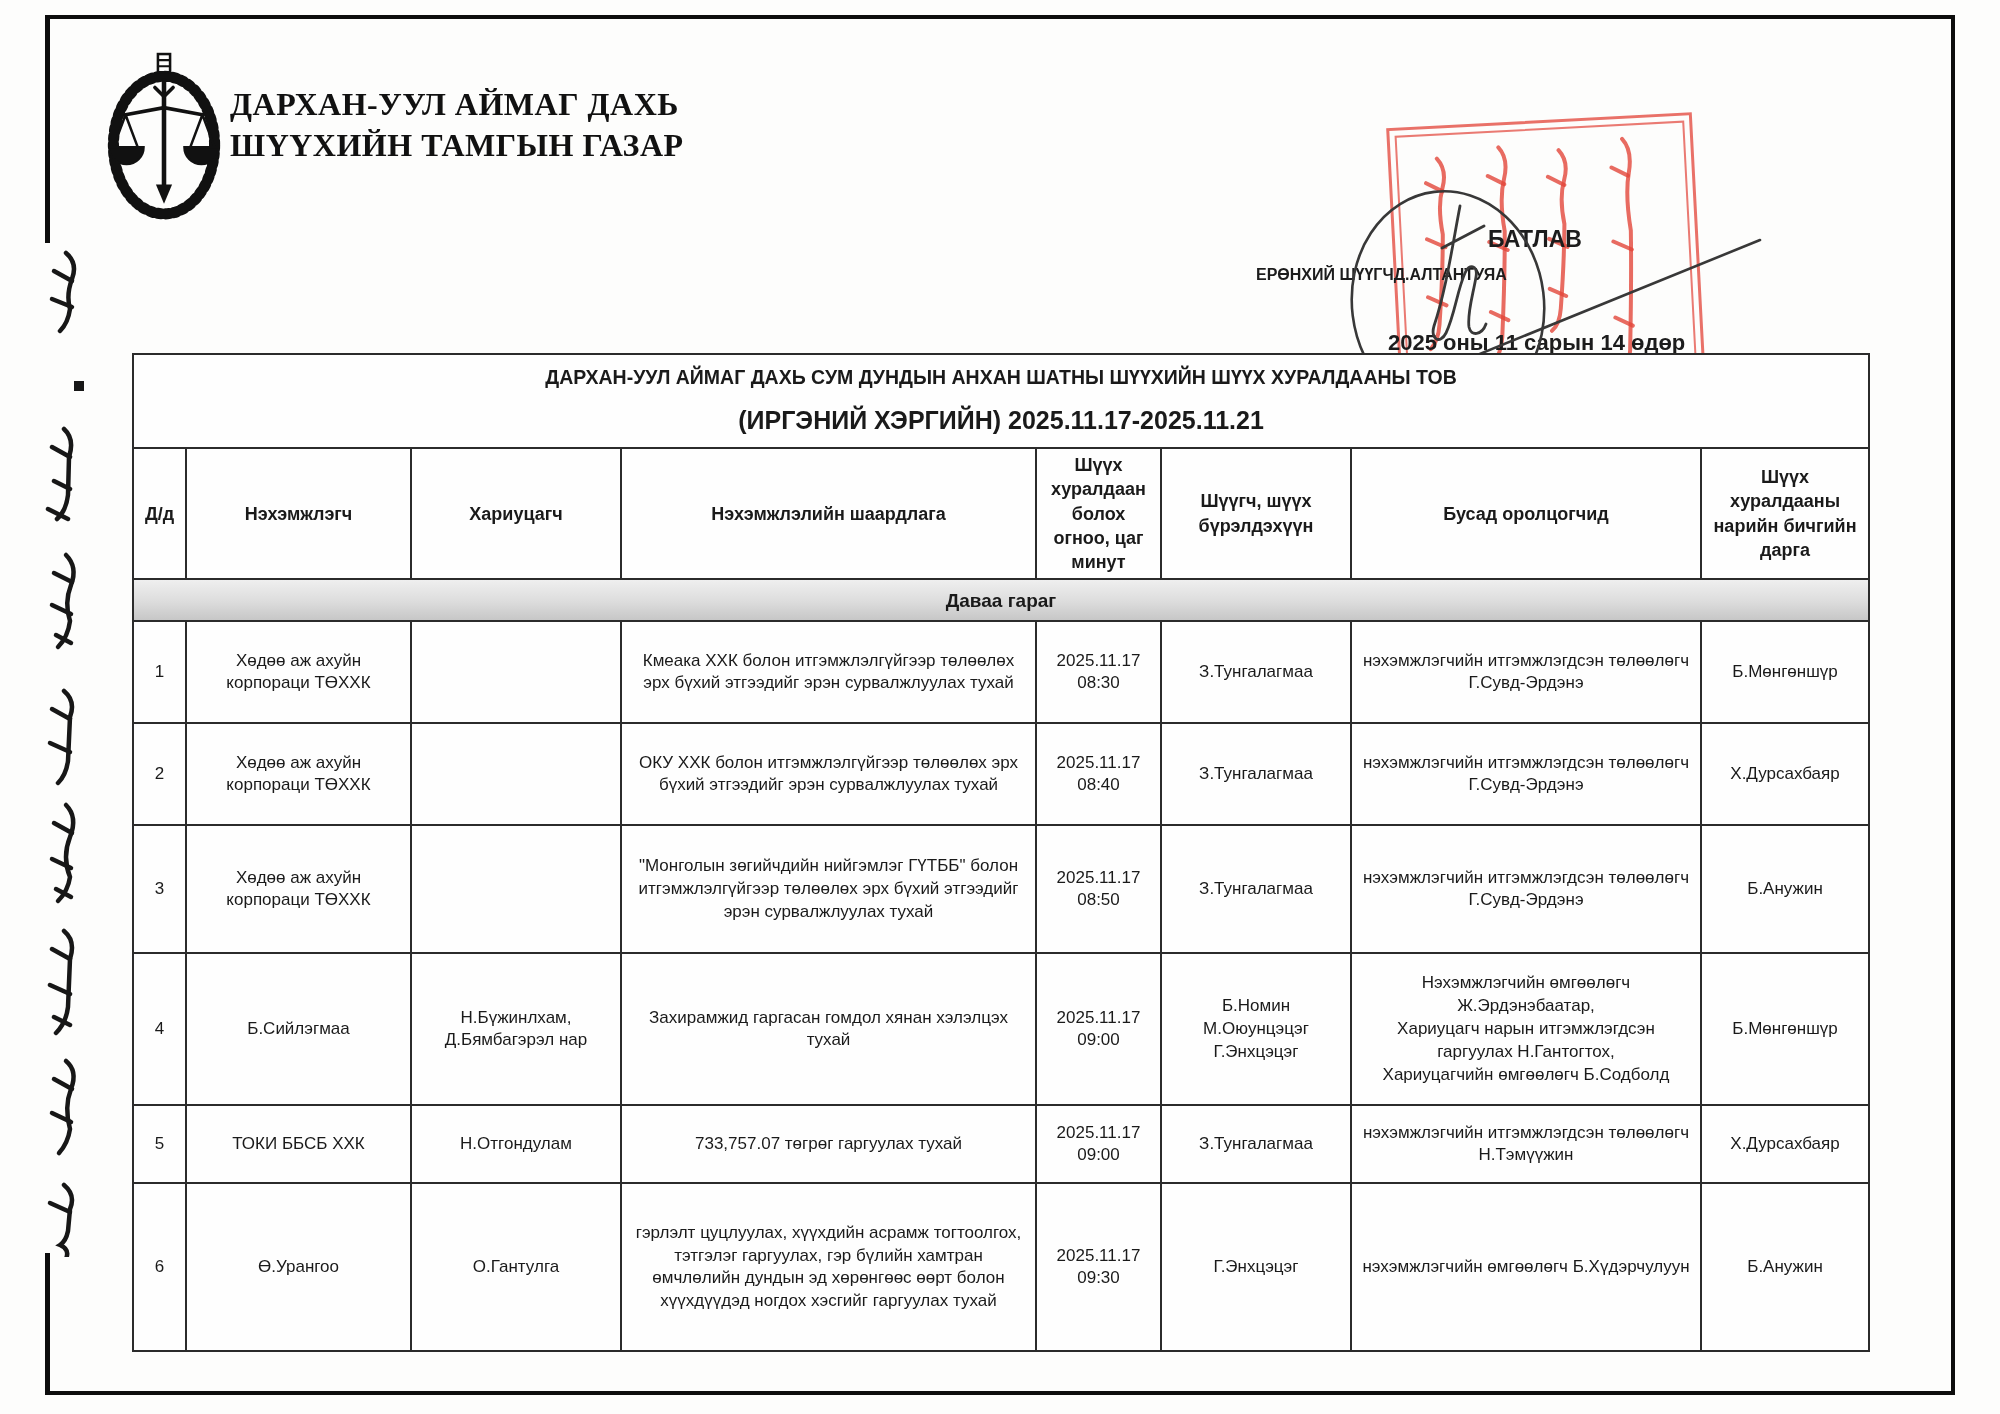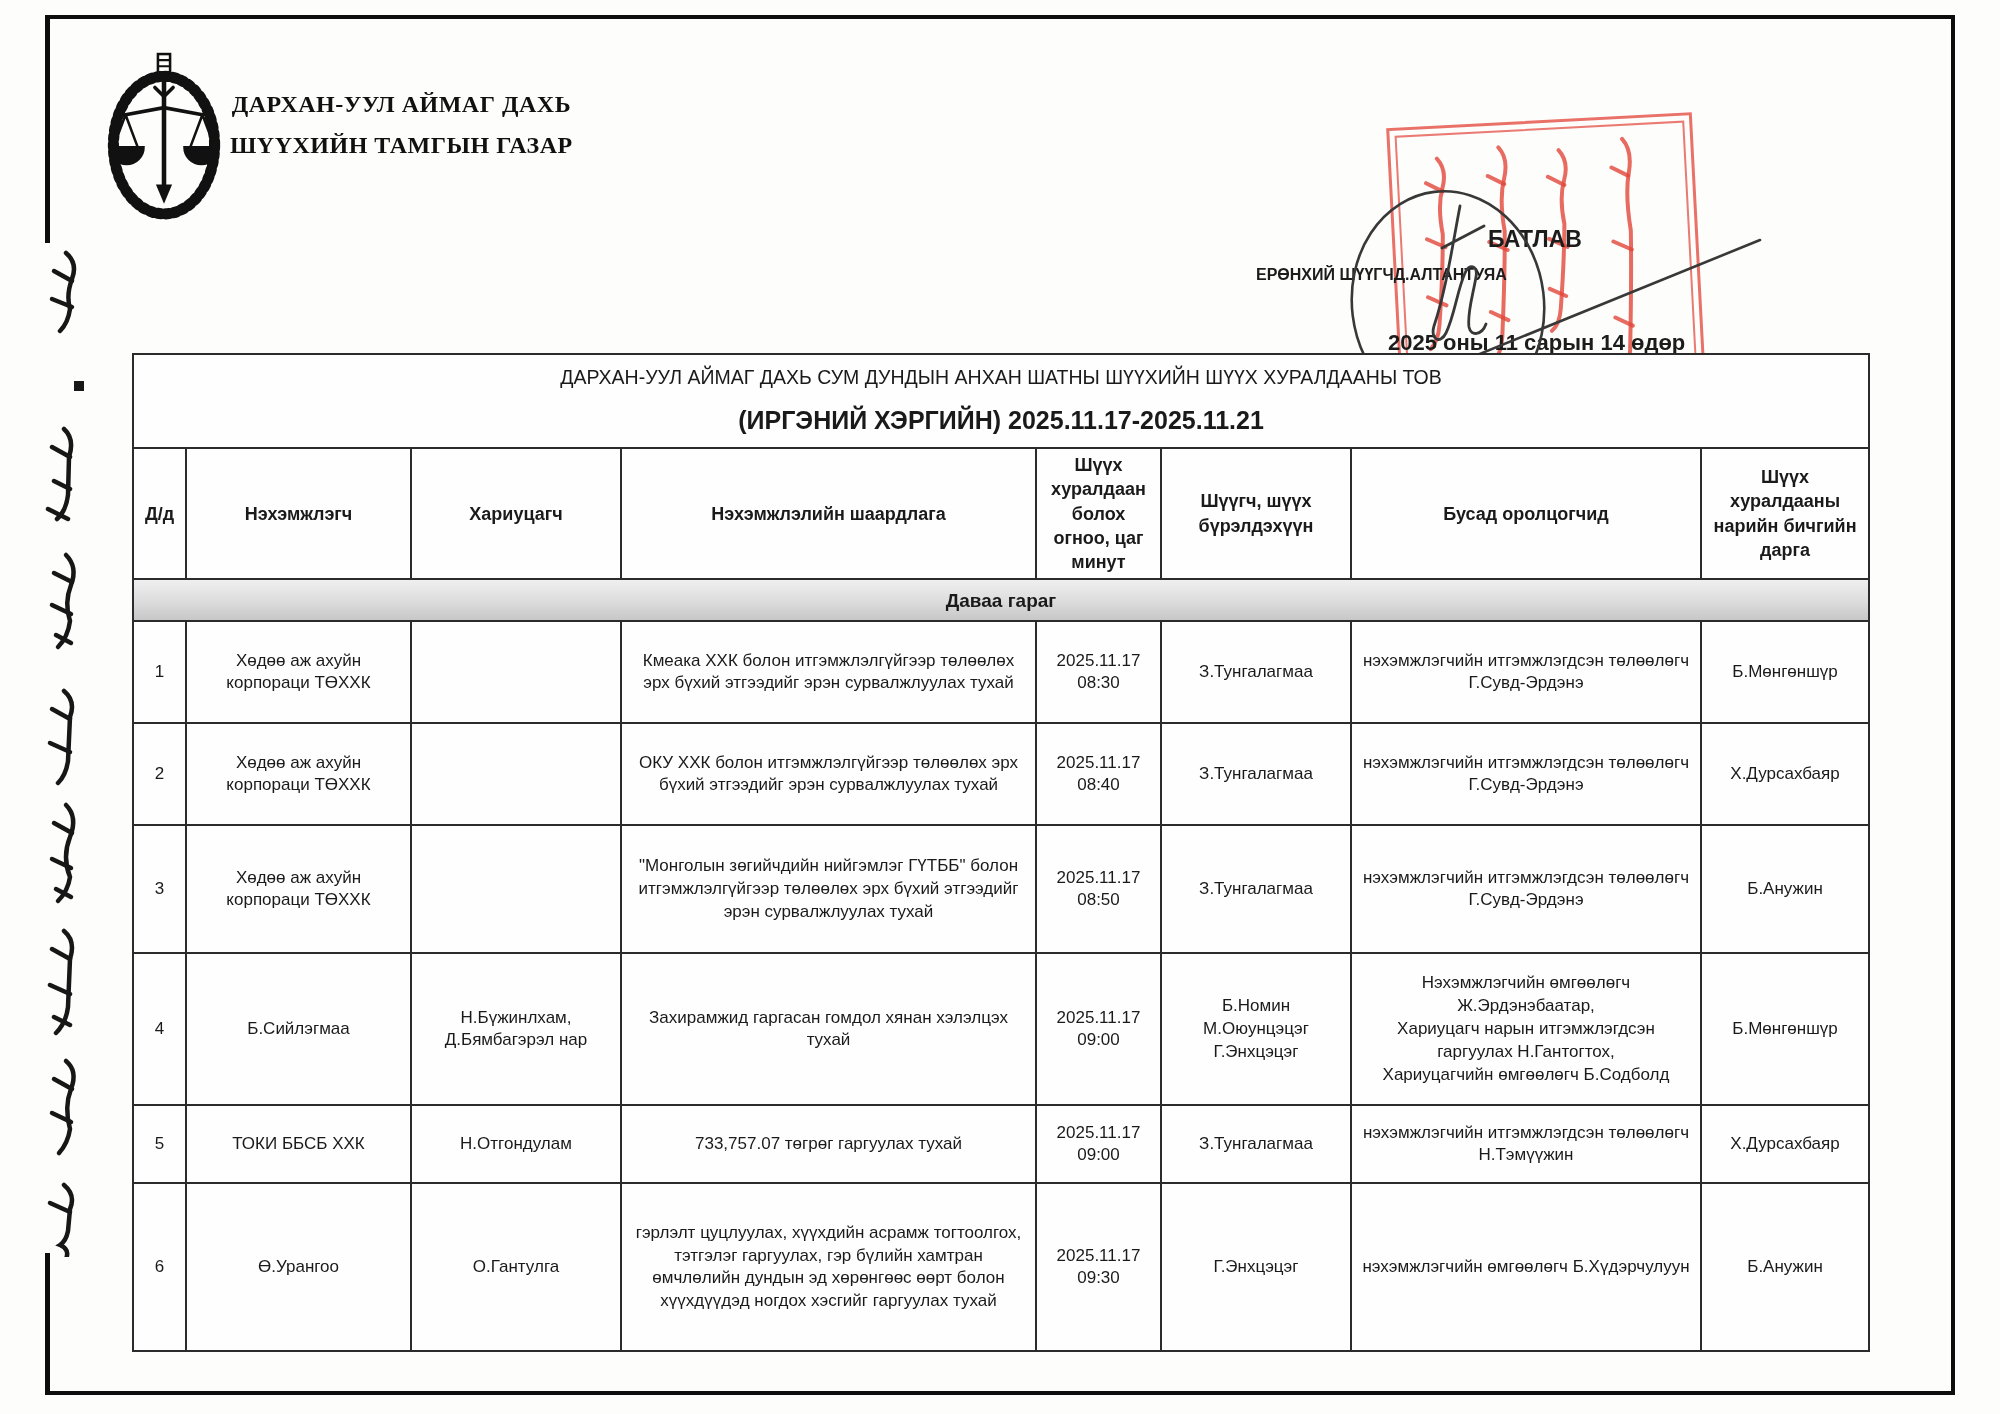--- a/index.html
+++ b/index.html
@@ -9,21 +9,21 @@
     font-family:"Liberation Sans", sans-serif; color:#1c1c1c;
   }
   
   .frame-seg { position:absolute; background:#0d0d0d; }
   
   .logo { position:absolute; left:103px; top:50px; width:122px; height:172px; }
   
   .org-name {
     position:absolute; left:230px; top:84px;
     font-family:"Liberation Serif", serif; font-weight:bold;
-    font-size:24px; line-height:41px; letter-spacing:0.5px; color:#111;text-align:center;
+    font-size:32px; line-height:41px; letter-spacing:0.5px; color:#111;
   }
   
   .mong-script { position:absolute; left:14px; top:243px; width:96px; height:1014px; }
   
   .batlav { position:absolute; left:1488px; top:226px; font-weight:bold; font-size:23px; }
   .judge-line {
     position:absolute; left:1256px; top:266px; width:500px;
     display:flex; justify-content:flex-start; font-weight:bold; font-size:16px;
   }
   .approve-date { position:absolute; left:1388px; top:330px; font-weight:bold; font-size:22px; }
@@ -40,21 +40,21 @@
   .stamp-num2 { top:264px; font-size:21px; }
   
   .pen { position:absolute; left:660px; top:140px; width:1140px; height:520px; pointer-events:none; }
   
   .sched { position:absolute; left:132px; top:353px; }
   table { border-collapse:collapse; table-layout:fixed; width:1736px; background:#fefefe; }
   td { border:2px solid #2b2b2b; text-align:center; vertical-align:middle;
        padding:4px 10px; font-size:17px; line-height:1.35; color:#1a1a1a;
        overflow:hidden; word-wrap:break-word; }
   .title-cell { height:84px; border:2px solid #2b2b2b; }
-  .t1 { font-weight:normal; font-size:19.5px; }
+  .t1 { font-weight:bold; font-size:19.5px; }
   .t2 { font-weight:bold; font-size:25px; margin-top:14px; }
   .head-row td { height:114px; font-weight:bold; font-size:18px; }
   .band-row td { height:32px; font-weight:bold; font-size:19px;
     background:linear-gradient(180deg,#efefef 0%,#dcdcdc 55%,#c7c7c7 100%);margin-top:45px; }
   .preline { white-space:pre-line; }
   .r1 td { height:92px; } .r2 td { height:92px; } .r3 td { height:118px; }
   .r4 td { height:142px; } .r5 td { height:68px; } .r6 td { height:158px; }
 </style>
 </head>
 <body>

